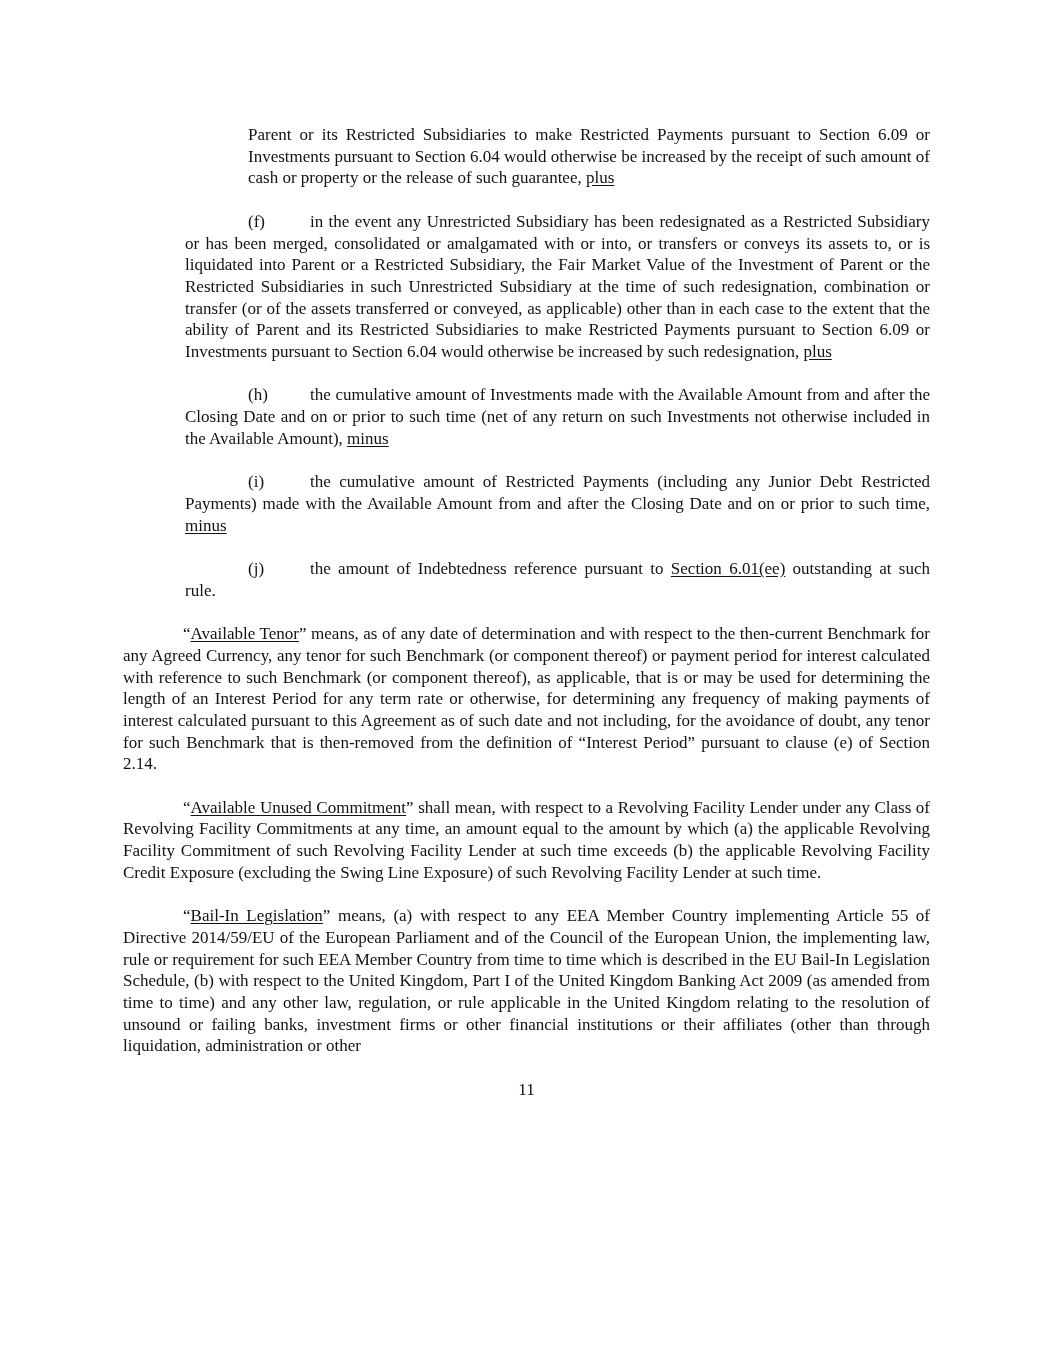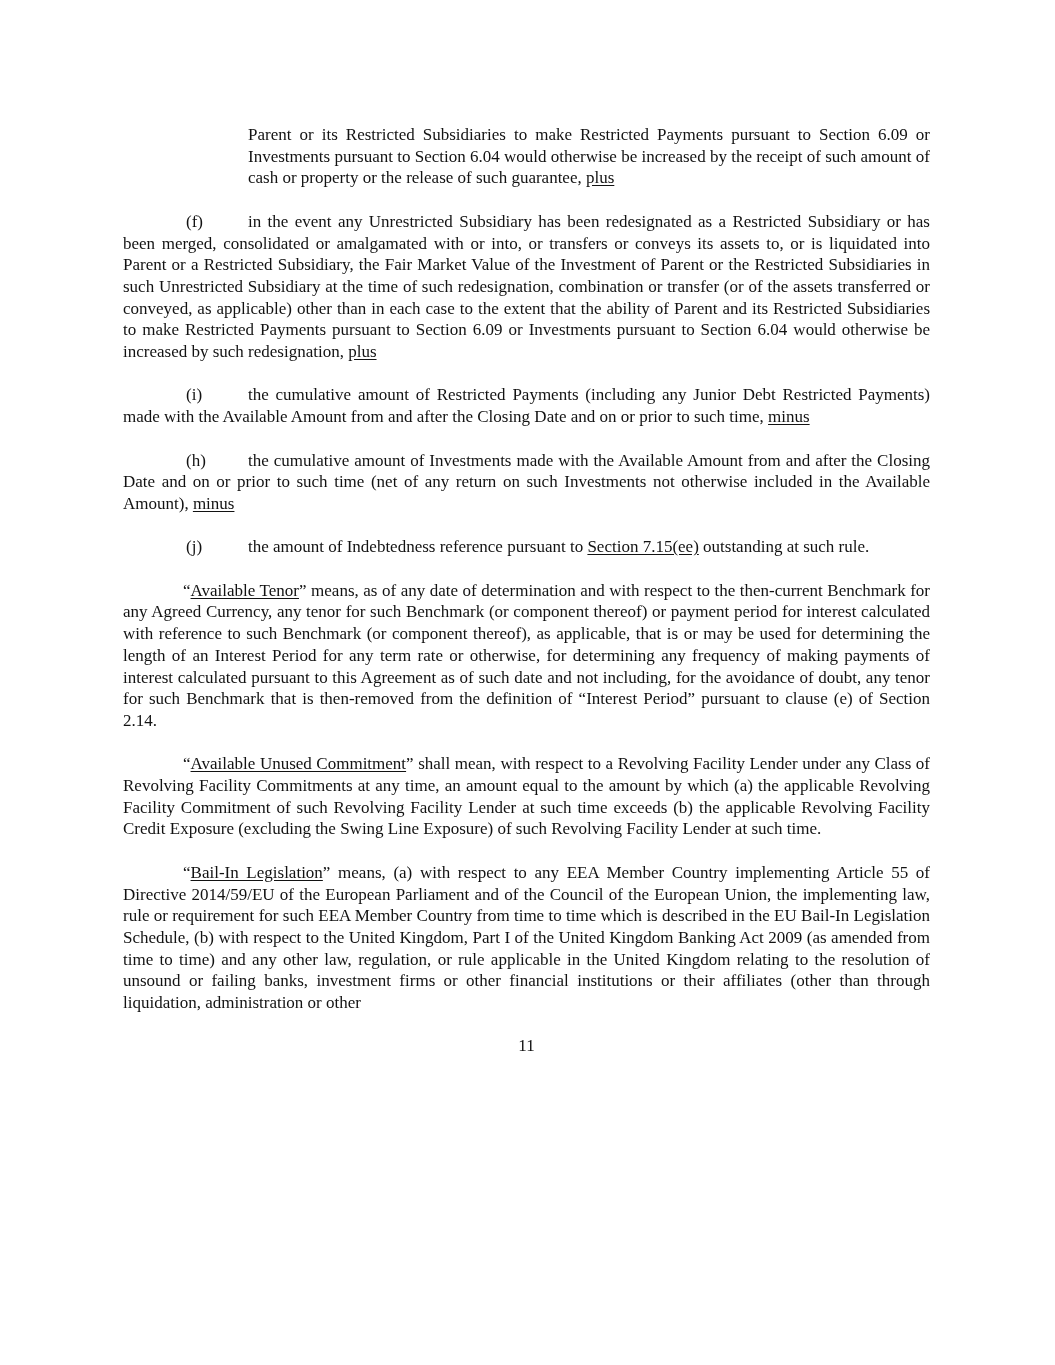--- a/index.html
+++ b/index.html
@@ -19,21 +19,21 @@
   .content {
     padding: 124px 125px 0 123px;
   }
   p.para {
     margin: 0 0 21.7px 0;
     text-align: justify;
   }
   
   p.continuation { margin-left: 125px; }
   
-  p.clause { text-indent: 63px; }
+  p.clause { margin-left: 62px; text-indent: 63px; }
   
   p.definition { text-indent: 60px; }
   .clause-label {
     display: inline-block;
     width: 62px;
     text-indent: 0;
   }
   .u {
     text-decoration: underline;
     text-underline-offset: 2px;
@@ -45,21 +45,21 @@
     text-align: center;
   }
 </style>
 </head>
 <body>
 
 <div class="page">
   <div class="content">
       <p class="para continuation"><span>Parent or its Restricted Subsidiaries to make Restricted Payments pursuant to Section 6.09 or Investments pursuant to Section 6.04 would otherwise be increased by the receipt of such amount of cash or property or the release of such guarantee, </span><span class="u">plus</span></p>
       <p class="para clause"><span class="clause-label">(f)</span><span>in the event any Unrestricted Subsidiary has been redesignated as a Restricted Subsidiary or has been merged, consolidated or amalgamated with or into, or transfers or conveys its assets to, or is liquidated into Parent or a Restricted Subsidiary, the Fair Market Value of the Investment of Parent or the Restricted Subsidiaries in such Unrestricted Subsidiary at the time of such redesignation, combination or transfer (or of the assets transferred or conveyed, as applicable) other than in each case to the extent that the ability of Parent and its Restricted Subsidiaries to make Restricted Payments pursuant to Section 6.09 or Investments pursuant to Section 6.04 would otherwise be increased by such redesignation, </span><span class="u">plus</span></p>
+      <p class="para clause"><span class="clause-label">(h)</span><span>the cumulative amount of Investments made with the Available Amount from and after the Closing Date and on or prior to such time (net of any return on such Investments not otherwise included in the Available Amount), </span><span class="u">minus</span></p>
       <p class="para clause"><span class="clause-label">(i)</span><span>the cumulative amount of Restricted Payments (including any Junior Debt Restricted Payments) made with the Available Amount from and after the Closing Date and on or prior to such time, </span><span class="u">minus</span></p>
-      <p class="para clause"><span class="clause-label">(h)</span><span>the cumulative amount of Investments made with the Available Amount from and after the Closing Date and on or prior to such time (net of any return on such Investments not otherwise included in the Available Amount), </span><span class="u">minus</span></p>
-      <p class="para clause"><span class="clause-label">(j)</span><span>the amount of Indebtedness reference pursuant to </span><span class="u">Section 7.15(ee)</span><span> outstanding at such rule.</span></p>
+      <p class="para clause"><span class="clause-label">(j)</span><span>the amount of Indebtedness reference pursuant to </span><span class="u">Section 6.01(ee)</span><span> outstanding at such rule.</span></p>
       <p class="para definition"><span>“</span><span class="u">Available Tenor</span><span>” means, as of any date of determination and with respect to the then-current Benchmark for any Agreed Currency, any tenor for such Benchmark (or component thereof) or payment period for interest calculated with reference to such Benchmark (or component thereof), as applicable, that is or may be used for determining the length of an Interest Period for any term rate or otherwise, for determining any frequency of making payments of interest calculated pursuant to this Agreement as of such date and not including, for the avoidance of doubt, any tenor for such Benchmark that is then-removed from the definition of “Interest Period” pursuant to clause (e) of Section 2.14.</span></p>
       <p class="para definition"><span>“</span><span class="u">Available Unused Commitment</span><span>” shall mean, with respect to a Revolving Facility Lender under any Class of Revolving Facility Commitments at any time, an amount equal to the amount by which (a) the applicable Revolving Facility Commitment of such Revolving Facility Lender at such time exceeds (b) the applicable Revolving Facility Credit Exposure (excluding the Swing Line Exposure) of such Revolving Facility Lender at such time.</span></p>
       <p class="para definition"><span>“</span><span class="u">Bail-In Legislation</span><span>” means, (a) with respect to any EEA Member Country implementing Article 55 of Directive 2014/59/EU of the European Parliament and of the Council of the European Union, the implementing law, rule or requirement for such EEA Member Country from time to time which is described in the EU Bail-In Legislation Schedule, (b) with respect to the United Kingdom, Part I of the United Kingdom Banking Act 2009 (as amended from time to time) and any other law, regulation, or rule applicable in the United Kingdom relating to the resolution of unsound or failing banks, investment firms or other financial institutions or their affiliates (other than through liquidation, administration or other</span></p>
     </div>
   <div class="page-number">11</div>
 </div>
 
 </body></html>

